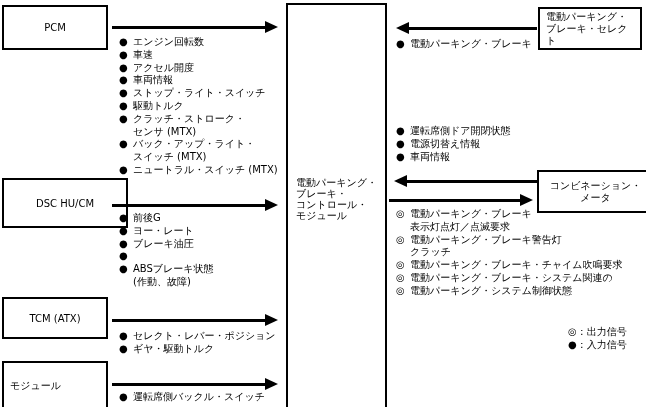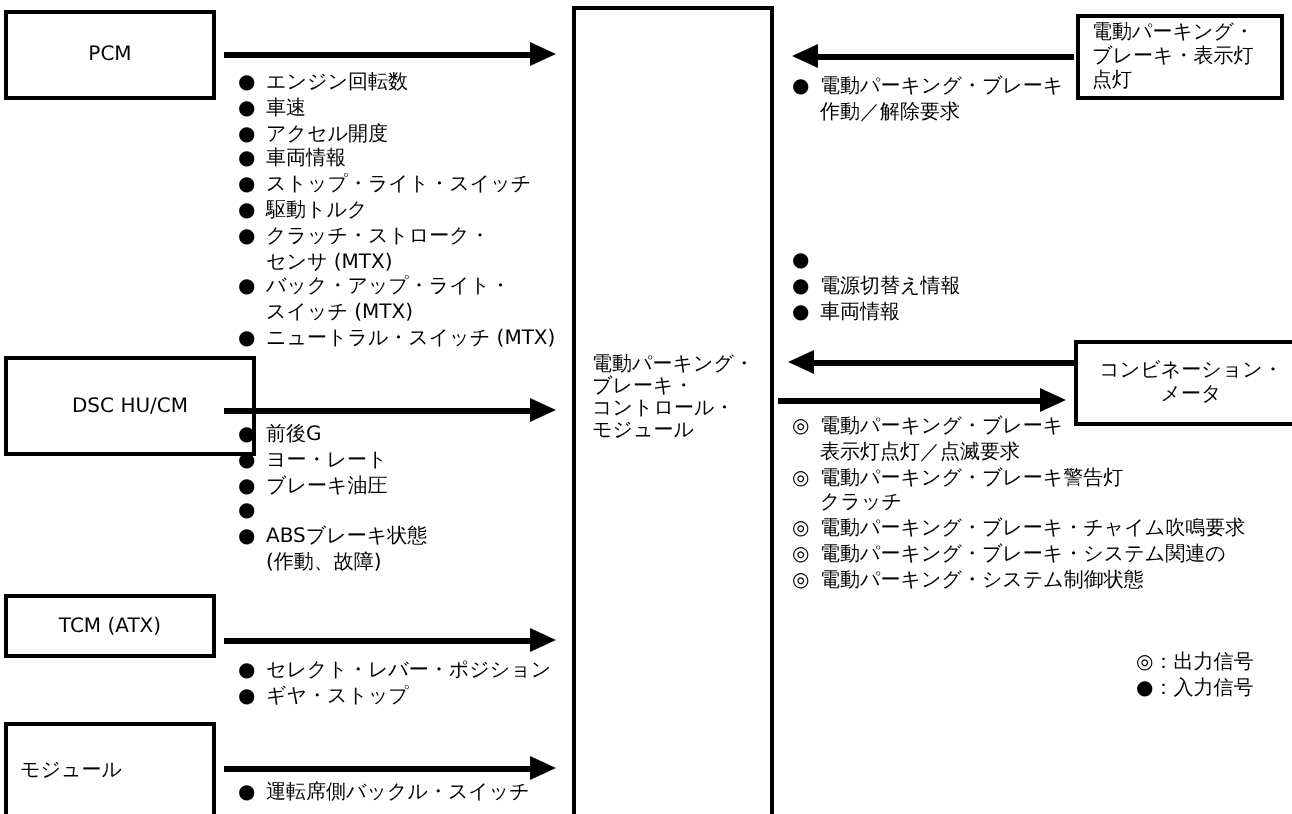--- a/index.html
+++ b/index.html
@@ -27,21 +27,21 @@
   }
   .arrow.left .shaft{left:11px;right:0;}
   .arrow.left::before{
     content:"";position:absolute;left:0;top:0;width:0;height:0;
     border-top:6px solid transparent;border-bottom:6px solid transparent;border-right:13px solid #000;
   }
   .legend{position:absolute;line-height:13px;white-space:nowrap;}
   
   #box-pcm{left:2px;top:5px;width:106px;height:45px;}
   #box-dsc{left:2px;top:178px;width:126px;height:50px;}
-  #box-tcm{left:2px;top:297px;width:106px;height:32px;}
+  #box-tcm{left:2px;top:297px;width:106px;height:42px;}
   #box-sas{left:2px;top:361px;width:106px;height:50px;}
   #box-center{left:286px;top:3px;width:101px;height:410px;}
   #center-text{left:296px;top:177px;}
   #box-switch{left:538px;top:7px;width:104px;height:43px;}
   #box-meter{left:537px;top:170px;width:117px;height:43px;text-align:center;}
   #arrow-pcm{left:112px;top:21px;width:166px;}
   #arrow-dsc{left:112px;top:199px;width:166px;}
   #arrow-tcm{left:112px;top:314px;width:166px;}
   #arrow-sas{left:112px;top:378px;width:166px;}
   #arrow-switch{left:396px;top:22px;width:141px;}
@@ -80,21 +80,21 @@
 
   <div>電動パーキング・</div>
       <div>ブレーキ・</div>
       <div>コントロール・</div>
       <div>モジュール</div>
     </div>
 
   <div class="box multiline" id="box-switch">
 
   <div>電動パーキング・</div>
-      <div>ブレーキ・表示灯点灯</div>
+      <div>ブレーキ・セレクト</div>
     </div>
   <div class="box multiline" id="box-meter">
 
   <div>コンビネーション・</div>
       <div>メータ</div>
     </div>
 
   <div class="arrow right" id="arrow-pcm">
       <div class="shaft"></div>
     </div>
@@ -209,49 +209,46 @@
 
   <div class="siglist" id="list-tcm">
 
       <div class="sigline">
         <span class="b">●</span>
         <span>セレクト・レバー・ポジション</span>
       </div>
 
       <div class="sigline">
         <span class="b">●</span>
-        <span>ギヤ・ストップ</span>
+        <span>ギヤ・駆動トルク</span>
       </div>
     </div>
 
   <div class="siglist" id="list-sas">
 
       <div class="sigline">
         <span class="b">●</span>
         <span>運転席側バックル・スイッチ</span>
       </div>
     </div>
 
   <div class="siglist" id="list-switch">
 
       <div class="sigline">
         <span class="b">●</span>
         <span>電動パーキング・ブレーキ</span>
       </div>
 
-      <div class="sigline">
-        <span class="b"></span>
-        <span>作動／解除要求</span>
-      </div>
     </div>
 
   <div class="siglist" id="list-meter-in">
 
       <div class="sigline">
         <span class="b">●</span>
+        <span>運転席側ドア開閉状態</span>
       </div>
 
       <div class="sigline">
         <span class="b">●</span>
         <span>電源切替え情報</span>
       </div>
 
       <div class="sigline">
         <span class="b">●</span>
         <span>車両情報</span>

